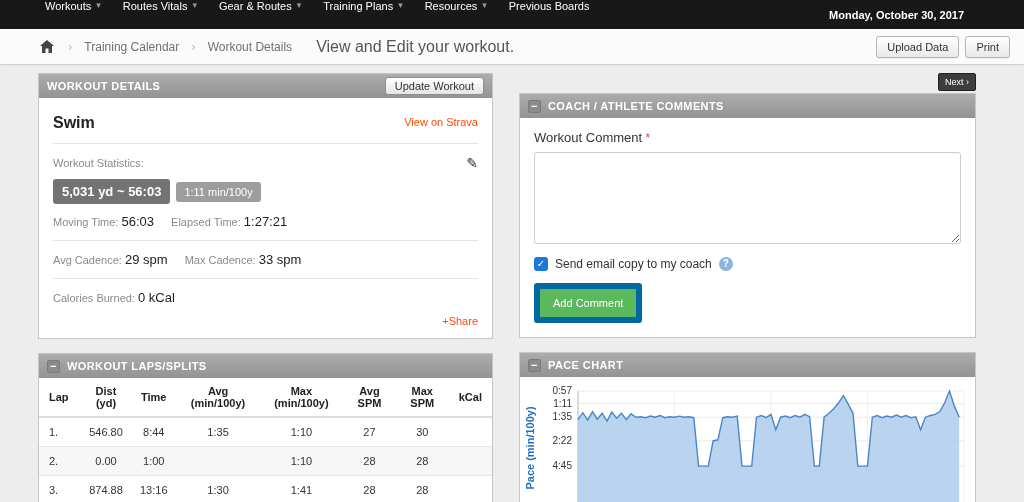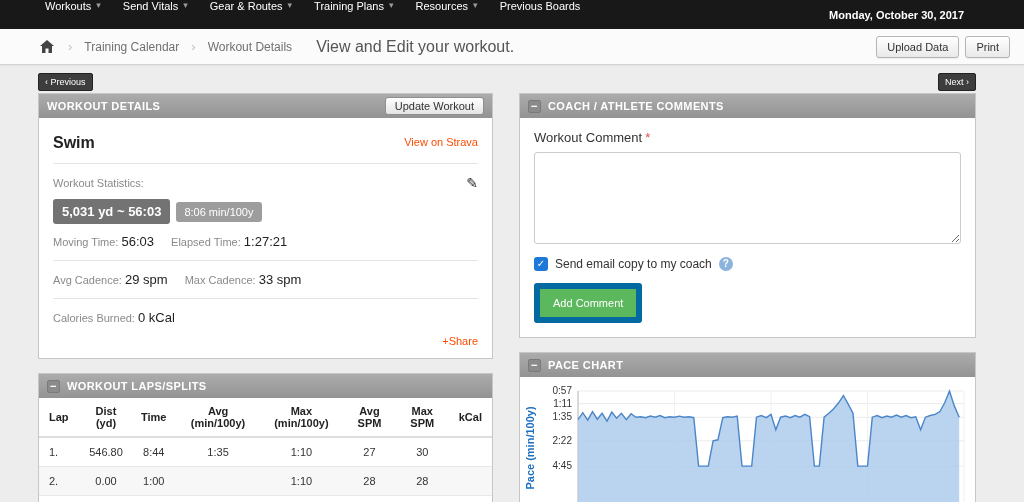--- a/index.html
+++ b/index.html
@@ -78,21 +78,21 @@
 </style>
 </head>
 <body>
 
 <header class="navbar">
   <div class="nav-item">
       <span>Workouts</span>
       <span class="nav-caret">▾</span>
     </div>
   <div class="nav-item">
-      <span>Send Vitals</span>
+      <span>Routes Vitals</span>
       <span class="nav-caret">▾</span>
     </div>
   <div class="nav-item">
       <span>Gear &amp; Routes</span>
       <span class="nav-caret">▾</span>
     </div>
   <div class="nav-item">
       <span>Training Plans</span>
       <span class="nav-caret">▾</span>
     </div>
@@ -120,23 +120,20 @@
   <span class="crumb-desc">View and Edit your workout.</span>
   <div class="bc-buttons">
     <button class="btn-light">Upload Data</button>
     <button class="btn-light">Print</button>
   </div>
 </div>
 
 <div class="main">
 
   <div class="col-left">
-    <div class="pager-row">
-      <button class="btn-dark">‹ Previous</button>
-    </div>
 
     <div class="panel">
       <div class="panel-header">
         <span>WORKOUT DETAILS</span>
         <span class="spacer"></span>
         <button class="btn-update">Update Workout</button>
       </div>
       <div class="wd-body">
         <div class="wd-toprow">
           <div class="wd-title">Swim</div>
@@ -144,21 +141,21 @@
             <a class="link-orange">View on Strava</a>
           </div>
         </div>
         <hr class="hr">
         <div class="stats-row">
           <span class="label-gray">Workout Statistics:</span>
           <span class="pencil-icon">✎</span>
         </div>
         <div class="badges">
           <span class="badge-blue">5,031 yd ~ 56:03</span>
-          <span class="badge-gray">8:06 min/100y</span>
+          <span class="badge-gray">1:11 min/100y</span>
         </div>
         <div class="stat-pair">
           <span>Moving Time:</span>
           <span class="value">56:03</span>
           <span>Elapsed Time:</span>
           <span class="value">1:27:21</span>
         </div>
         <hr class="hr">
         <div class="stat-pair">
           <span>Avg Cadence:</span>

